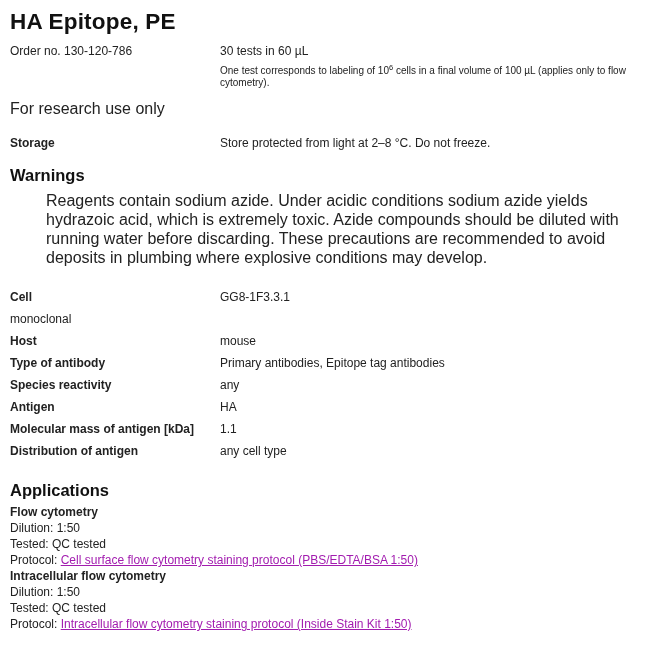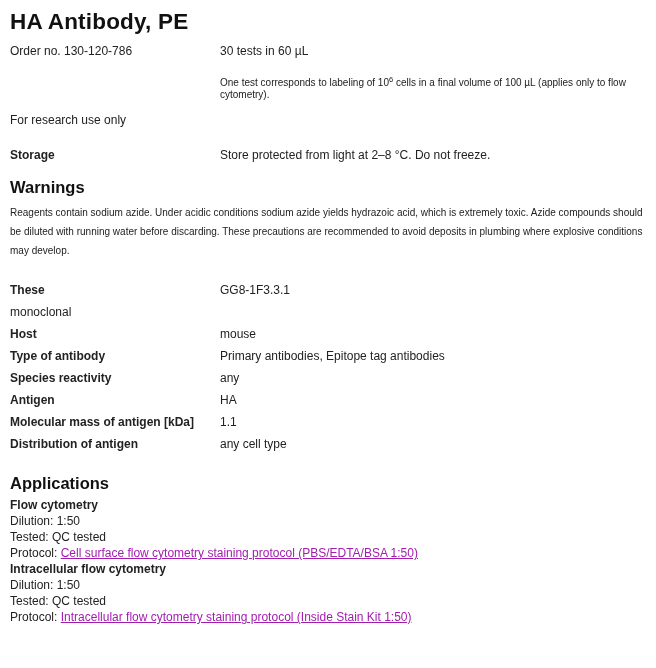--- a/index.html
+++ b/index.html
@@ -17,51 +17,51 @@
     color: #111111; margin: 0 0 9px 0;
     letter-spacing: 0.2px;
   }
 
   .kv-row { display: flex; font-size: 12px; line-height: 15px; }
   .kv-label { flex: 0 0 210px; width: 210px; font-weight: bold; padding-right: 8px; }
   .kv-label.regular { font-weight: normal; }
   .kv-value { flex: 1; }
 
   .size-line { line-height: 15px; }
-  .size-note { font-size: 10px; line-height: 12px; margin-top: 18px; }
+  .size-note { font-size: 10px; line-height: 12px; margin-top: 6px; }
   .size-note sup { font-size: 7.5px; vertical-align: super; line-height: 0; }
 
-  .research { font-size: 12px; line-height: 15px; margin-top: 12px; }
+  .research { font-size: 16px; line-height: 15px; margin-top: 12px; }
 
   .storage-row { margin-top: 20px; }
 
   h2.section-heading {
     font-size: 16.5px; line-height: 20px; font-weight: bold;
     color: #111111; margin: 14px 0 0 0;
   }
 
   .warning-text {
-    font-size: 10px; line-height: 19px;
-    margin-top: 6px; max-width: 642px;
+    font-size: 16px; line-height: 19px;
+    margin-top: 6px; max-width: 642px; margin-left: 36px;
   }
 
   .props { margin-top: 23px; }
   .prop-row { display: flex; font-size: 12px; line-height: 15px; height: 22px; align-items: flex-start; }
 
   .apps { margin-top: 4px; font-size: 12px; line-height: 16px; }
   .app-name { font-weight: bold; }
 
   a.protocol-link { color: #a21caf; text-decoration: underline; cursor: pointer; }
 </style>
 </head>
 <body>
 
 <div class="page">
 
-  <h1 class="title">HA Antibody, PE</h1>
+  <h1 class="title">HA Epitope, PE</h1>
 
   <div class="kv-row order-row">
     <div class="kv-label regular">Order no. 130-120-786</div>
     <div class="kv-value">
       <div class="size-line">30 tests in 60 µL</div>
       <div class="size-note"><span>One test corresponds to labeling of 10</span><sup>6</sup><span> cells in a final volume of 100 µL (applies only to flow cytometry).</span></div>
     </div>
   </div>
 
   <div class="research">For research use only</div>
@@ -69,21 +69,21 @@
   <div class="kv-row storage-row">
     <div class="kv-label">Storage</div>
     <div class="kv-value">Store protected from light at 2–8 °C. Do not freeze.</div>
   </div>
 
   <h2 class="section-heading">Warnings</h2>
   <p class="warning-text">Reagents contain sodium azide. Under acidic conditions sodium azide yields hydrazoic acid, which is extremely toxic. Azide compounds should be diluted with running water before discarding. These precautions are recommended to avoid deposits in plumbing where explosive conditions may develop.</p>
 
   <div class="props">
     <div class="prop-row">
-      <div class="kv-label">These</div>
+      <div class="kv-label">Cell</div>
       <div class="kv-value">GG8-1F3.3.1</div>
     </div>
     <div class="prop-row">
       <div class="kv-value">monoclonal</div>
     </div>
     <div class="prop-row">
       <div class="kv-label">Host</div>
       <div class="kv-value">mouse</div>
     </div>
     <div class="prop-row">

